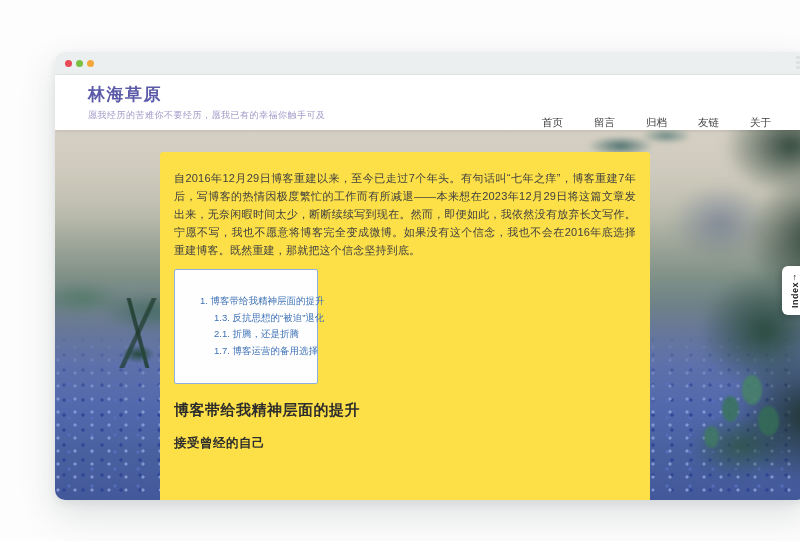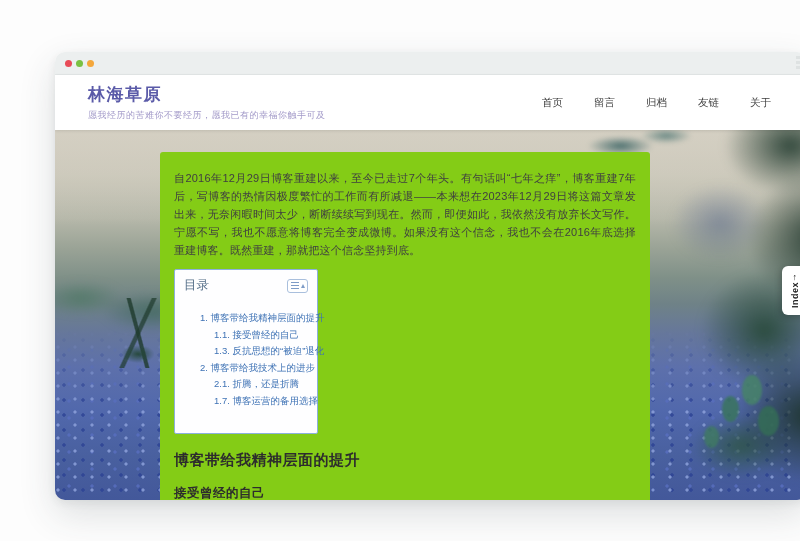--- a/index.html
+++ b/index.html
@@ -40,21 +40,21 @@
   .site-title {
     position:absolute; left:33px; top:8px; font-size:17px; font-weight:bold;
     color:#5a5aa8; letter-spacing:1.5px; cursor:pointer;
   }
   .site-subtitle {
     position:absolute; left:33px; top:34px; font-size:9px; color:#a39ac9;
     letter-spacing:.5px;
   }
   .nav {
     position:absolute; right:36px; top:0; height:100%;
-    display:flex; align-items:center; gap:31px;
+    display:flex; align-items:flex-end; gap:31px;
   }
   .nav span { font-size:10.5px; color:#3c3c3c; cursor:pointer; }
 
   
   .hero {
     position:absolute; left:0; right:0; top:78px; bottom:0;
     background:linear-gradient(180deg,
       #cbc7ba 0%, #c6c4b6 12%, #b5b7a9 24%, #9aa396 32%,
       #7f9088 40%, #6f8287 47%, #66779b 55%, #5d70ab 64%,
       #5168ac 76%, #49609f 88%, #43589a 100%);
@@ -108,21 +108,21 @@
   }
   .cactus { position:absolute; border-radius:50%; filter:blur(1.2px); }
   .c1 { right:45px; bottom:95px;  width:20px; height:30px; background:rgba(70,130,104,.85); }
   .c2 { right:68px; bottom:78px;  width:17px; height:26px; background:rgba(58,116,94,.85); }
   .c3 { right:28px; bottom:64px;  width:21px; height:30px; background:rgba(52,106,86,.9); }
   .c4 { right:88px; bottom:52px;  width:15px; height:22px; background:rgba(64,122,98,.8); }
 
   
   .card {
     position:absolute; left:105px; top:100px; width:490px; bottom:0;
-    background:#84cc16; z-index:3; border-radius:3px 3px 0 0;
+    background:#fde047; z-index:3; border-radius:3px 3px 0 0;
     padding:17px 14px 0 14px;
   }
   .intro, .para2 {
     margin:0; font-size:11px; line-height:18px; color:#404040;
     text-align:justify; letter-spacing:.2px;
   }
   .toc {
     margin-top:10px; width:144px; border:1px solid #8cb0dc;
     background:#fefeff; border-radius:2px; padding:7px 9px 8px 9px;
   }
@@ -201,32 +201,23 @@
     <div class="cactus c1"></div>
     <div class="cactus c2"></div>
     <div class="cactus c3"></div>
     <div class="cactus c4"></div>
   </div>
 
   <div class="card">
     <p class="intro">自2016年12月29日博客重建以来，至今已走过7个年头。有句话叫“七年之痒”，博客重建7年后，写博客的热情因极度繁忙的工作而有所减退——本来想在2023年12月29日将这篇文章发出来，无奈闲暇时间太少，断断续续写到现在。然而，即便如此，我依然没有放弃长文写作。宁愿不写，我也不愿意将博客完全变成微博。如果没有这个信念，我也不会在2016年底选择重建博客。既然重建，那就把这个信念坚持到底。</p>
 
     <div class="toc">
-      <div class="toc-head">
-        <span class="toc-title">目录</span>
-        <button class="toc-btn">
-          <span class="lines"></span>
-          <span class="tri"></span>
-        </button>
-      </div>
       <ul class="toc-list">
         <li class="l1">1. 博客带给我精神层面的提升</li>
-        <li class="l2">1.1. 接受曾经的自己</li>
         <li class="l2">1.3. 反抗思想的“被迫”退化</li>
-        <li class="l1">2. 博客带给我技术上的进步</li>
         <li class="l2">2.1. 折腾，还是折腾</li>
         <li class="l2">1.7. 博客运营的备用选择</li>
       </ul>
     </div>
 
     <h2 class="h2">博客带给我精神层面的提升</h2>
     <h3 class="h3">接受曾经的自己</h3>
 
   </div>
 

